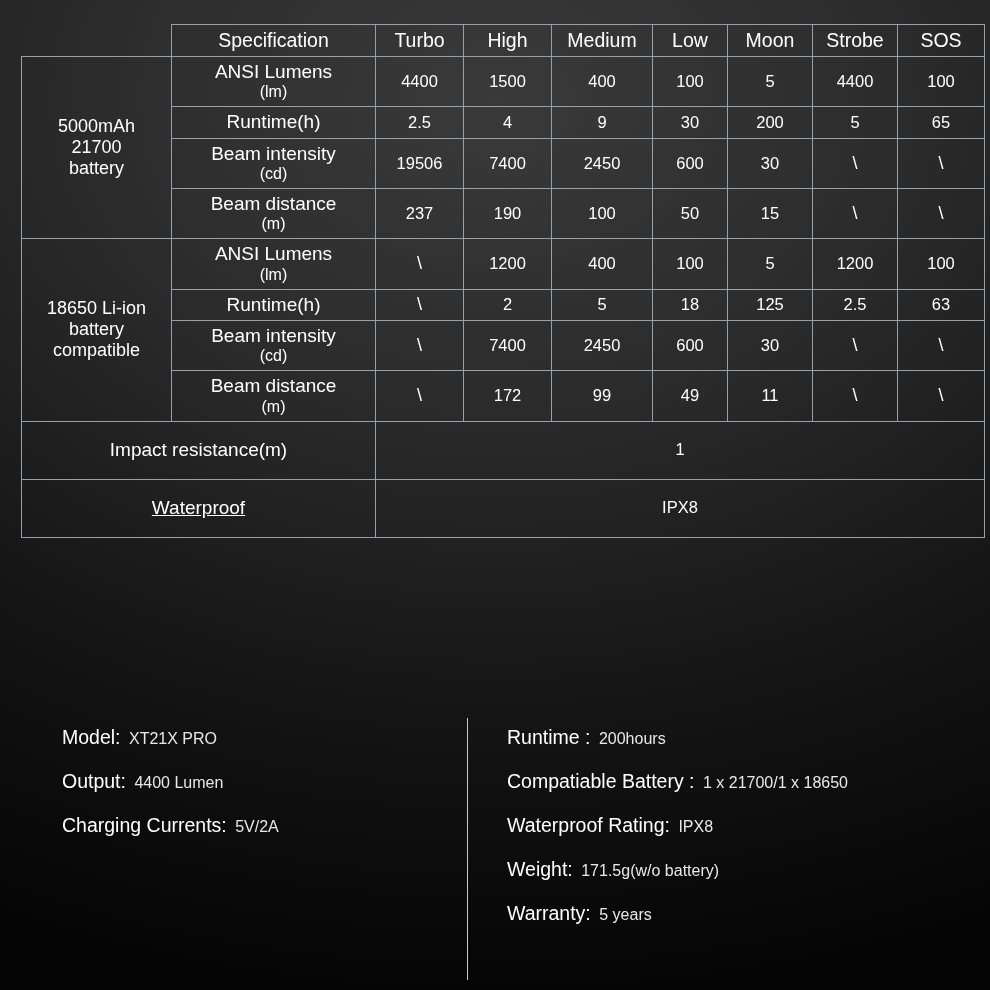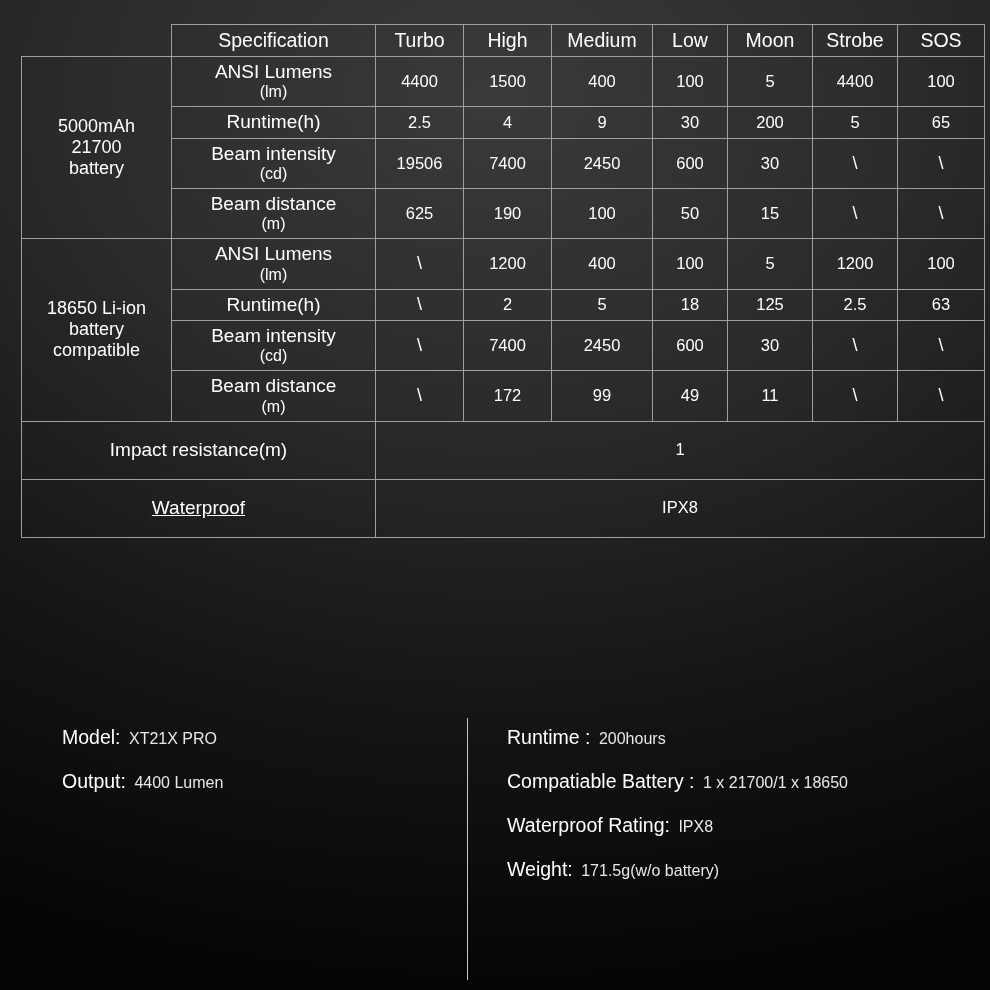--- a/index.html
+++ b/index.html
@@ -147,21 +147,21 @@
           <td class="val">600</td>
           <td class="val">30</td>
           <td class="val nodata">\</td>
           <td class="val nodata">\</td>
         </tr>
         <tr>
           <td class="rowlabel">
             <span>Beam distance</span>
             <span class="sub">(m)</span>
           </td>
-          <td class="val">625</td>
+          <td class="val">237</td>
           <td class="val">190</td>
           <td class="val">100</td>
           <td class="val">50</td>
           <td class="val">15</td>
           <td class="val nodata">\</td>
           <td class="val nodata">\</td>
         </tr>
 
         <tr>
           <td class="batlabel" rowspan="4">
@@ -237,35 +237,43 @@
 
     <div class="col left">
       <div class="spec-line">
         <span class="k">Model:</span>
         <span class="v">XT21X  PRO</span>
       </div>
       <div class="spec-line">
         <span class="k">Output:</span>
         <span class="v">4400 Lumen</span>
       </div>
+      <div class="spec-line">
+        <span class="k">Charging Currents:</span>
+        <span class="v">5V/2A</span>
+      </div>
     </div>
 
     <div class="col right">
       <div class="spec-line">
         <span class="k">Runtime :</span>
         <span class="v">200hours</span>
       </div>
       <div class="spec-line">
         <span class="k">Compatiable Battery :</span>
         <span class="v">1 x 21700/1 x 18650</span>
       </div>
       <div class="spec-line">
         <span class="k">Waterproof Rating:</span>
         <span class="v">IPX8</span>
       </div>
       <div class="spec-line">
         <span class="k">Weight:</span>
         <span class="v">171.5g(w/o battery)</span>
       </div>
+      <div class="spec-line">
+        <span class="k">Warranty:</span>
+        <span class="v">5 years</span>
+      </div>
     </div>
   </div>
 
 </div>
 
 </body></html>

